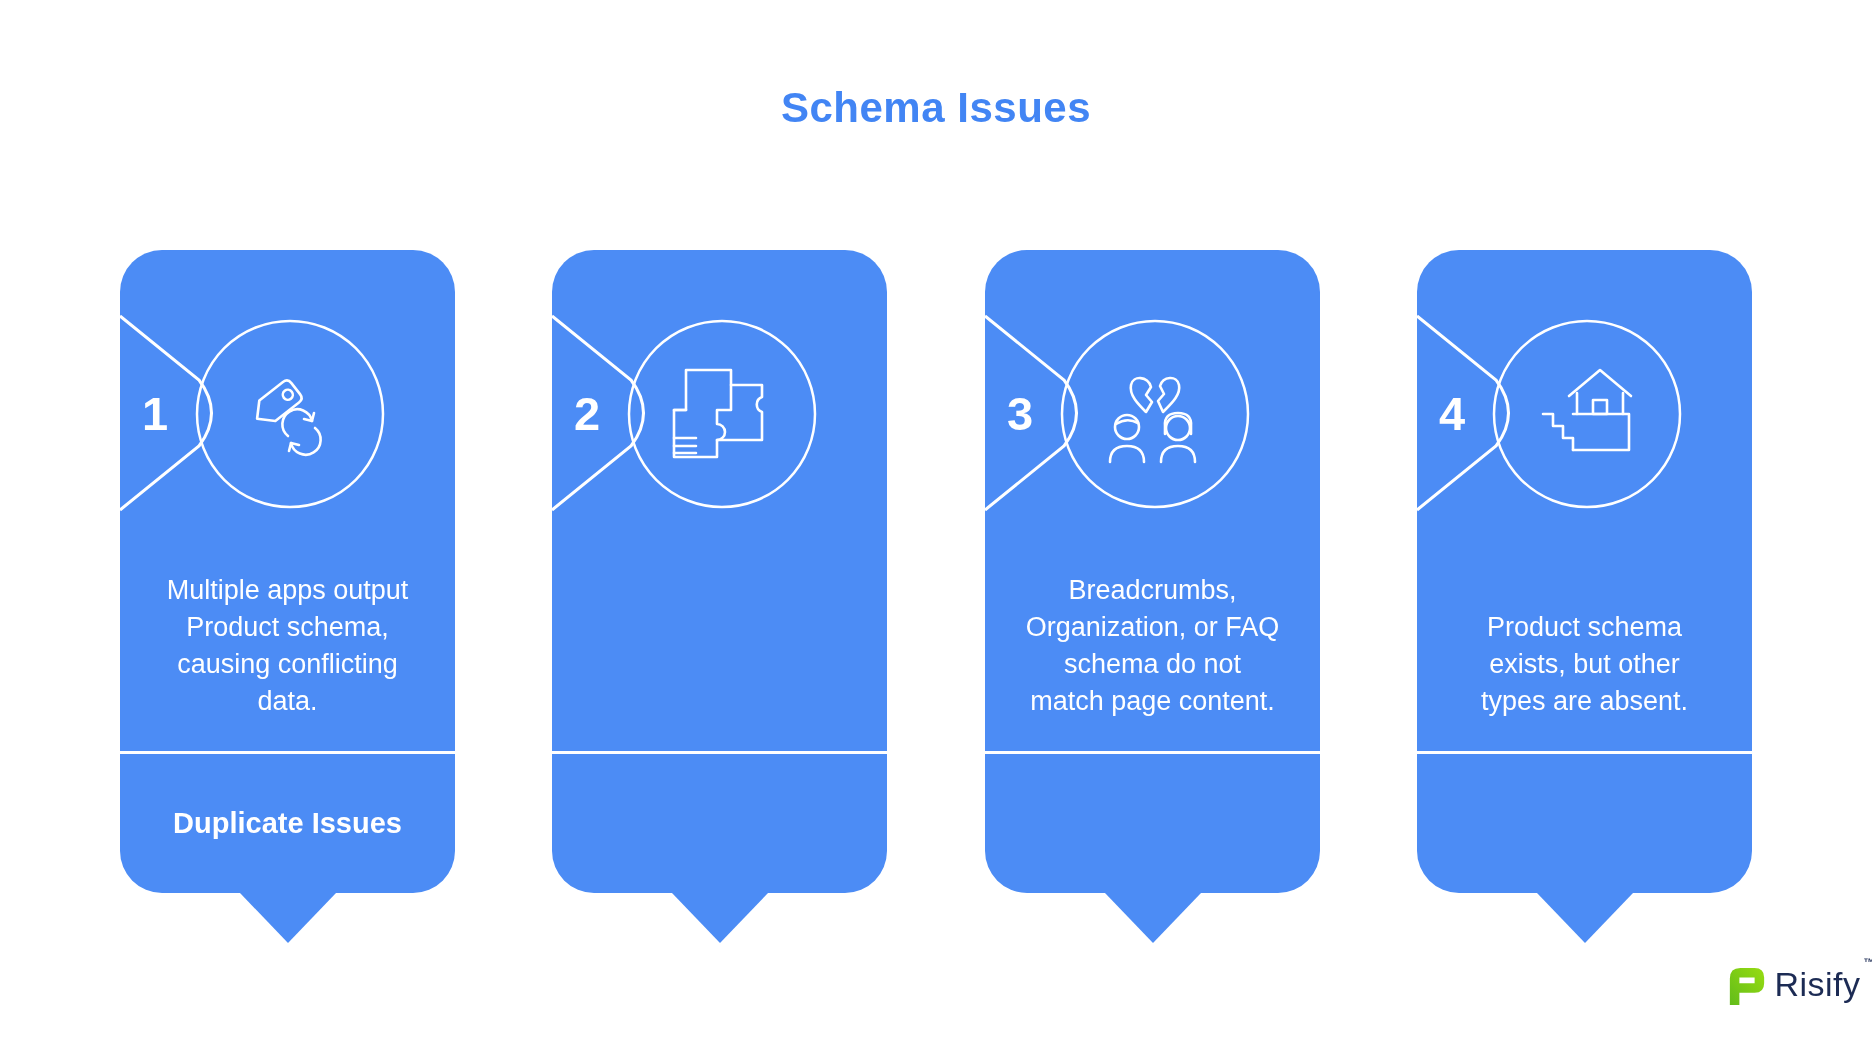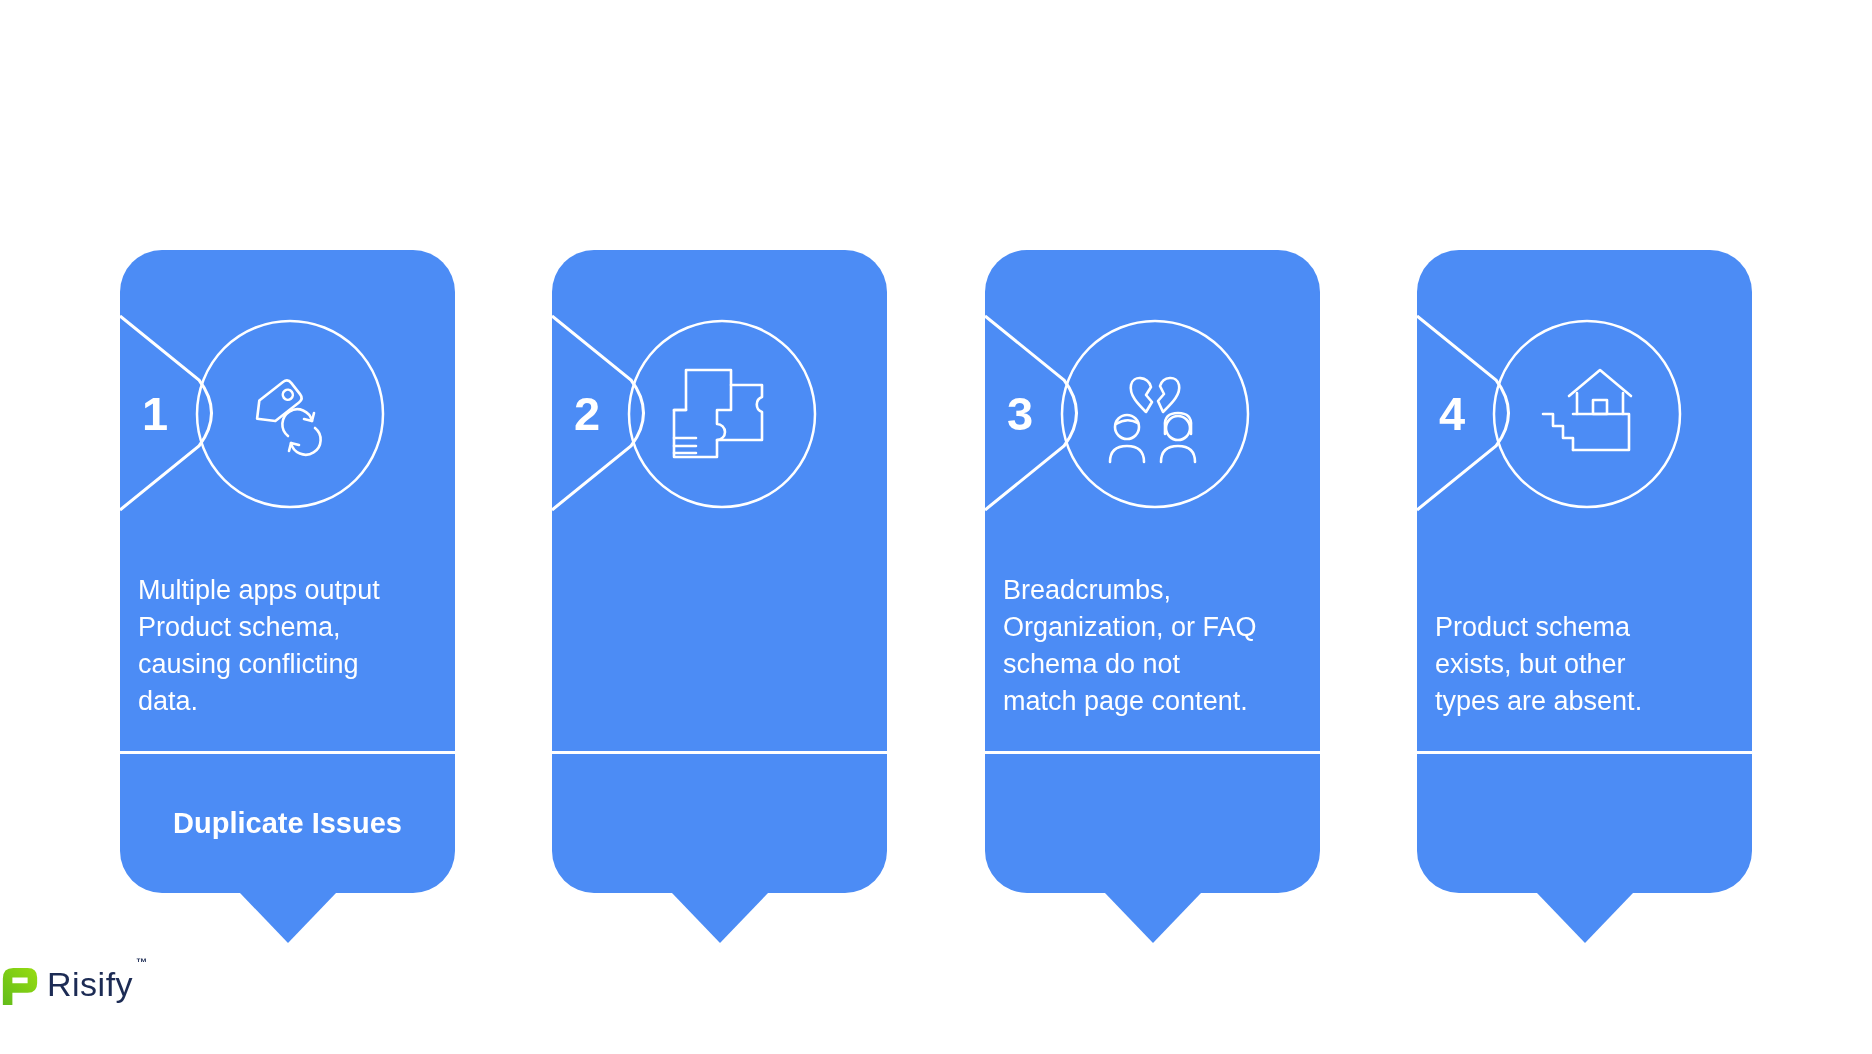--- a/index.html
+++ b/index.html
@@ -15,52 +15,53 @@
     position:absolute;top:250px;width:335px;height:643px;
     border-radius:42px;
   }
   .card .deco{position:absolute;left:0;top:0;}
   .card .num{
     position:absolute;left:0;top:138px;width:70px;text-align:center;
     color:#ffffff;font-size:47px;font-weight:700;line-height:1.1;
   }
   .card .icon-box{position:absolute;left:120px;top:114px;width:100px;height:100px;}
   .card .desc{
-    position:absolute;left:18px;right:18px;bottom:173px;text-align:left;
+    position:absolute;left:18px;right:18px;bottom:173px;text-align:center;
     color:#ffffff;font-size:27px;line-height:37px;white-space:pre-line;
   }
   .card .separator{
     position:absolute;top:501px;left:0;right:0;height:3px;background:#ffffff;
   }
   .card .footer-label{
     position:absolute;top:504px;left:12px;right:12px;height:139px;
     display:flex;align-items:center;justify-content:center;text-align:center;
     color:#ffffff;font-size:29px;font-weight:700;line-height:37px;white-space:pre-line;
   }
   .card .tail{
     position:absolute;left:50%;top:643px;transform:translateX(-50%);
     width:0;height:0;
     border-left:48px solid transparent;border-right:48px solid transparent;
     border-top:50px solid #4C8CF5;
   }
   .icon-box svg, .deco{display:block;}
   .logo{
     position:absolute;top:956px;left:0;width:100%;height:60px;
-    display:flex;align-items:center;justify-content:flex-start;gap:7px;
+    display:flex;align-items:center;justify-content:flex-end;gap:7px;
   }
   .logo .logo-text{
     font-size:34px;font-weight:500;letter-spacing:.5px;position:relative;top:-2px;
   }
   .logo .tm{font-size:11px;font-weight:700;vertical-align:top;position:relative;top:-9px;left:3px;}
 </style>
 </head>
 <body>
 
 <div class="stage">
 
+  <div class="main-title" style="color:#4285F4;">Schema Issues</div>
 
   <div class="card" style="left:120px;background:#4C8CF5;">
     <svg class="deco" width="335" height="643" viewBox="0 0 335 643">
       <path d="M0,66 L79,130 Q104,163 79,196 L0,260" stroke="#fff" stroke-width="3" fill="none"></path>
       <circle cx="170" cy="164" r="93" stroke="#fff" stroke-width="2.5" fill="none"></circle>
     </svg>
     <div class="num">1</div>
     <div class="icon-box">
       <svg width="100" height="100" viewBox="0 0 100 100" fill="none" stroke="#fff" stroke-width="2.6" stroke-linecap="round" stroke-linejoin="round">
         <g transform="rotate(-38 36 40)">

